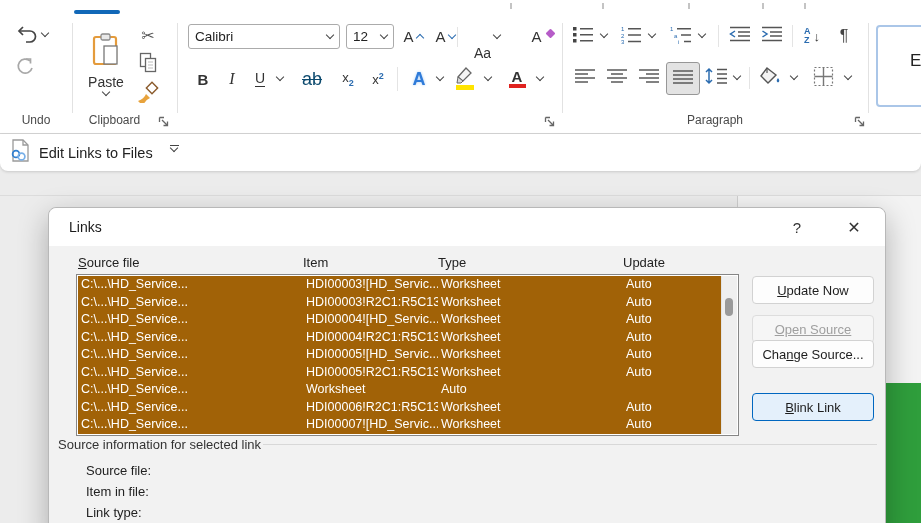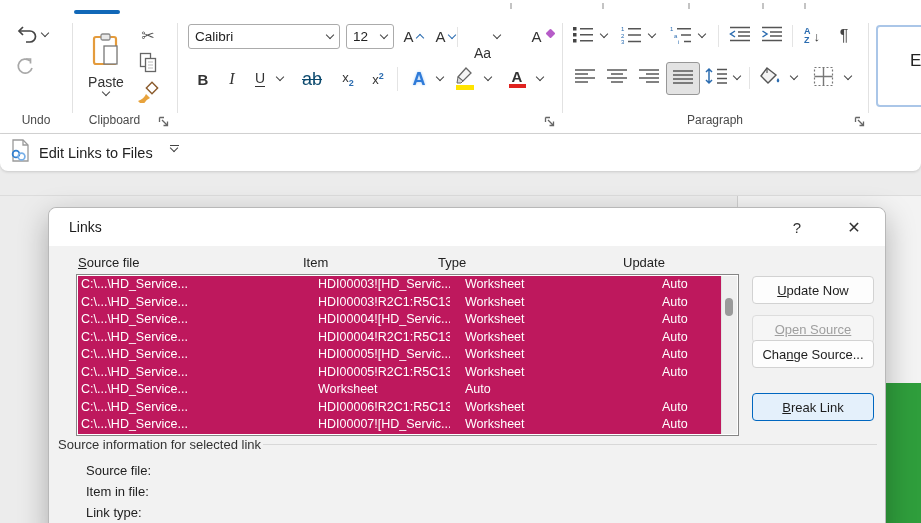--- a/index.html
+++ b/index.html
@@ -61,22 +61,22 @@
   .dialog{left:48px;top:207px;width:836px;height:332px;background:#f2f2f2;border:1px solid #b8b8b8;
           border-radius:8px;box-shadow:0 10px 30px rgba(0,0,0,.28);}
   .dlg-titlebar{left:0;top:0;width:836px;height:38px;background:#fff;border-radius:8px 8px 0 0;}
   .dlg-title{left:20px;top:11px;font-size:14px;color:#1a1a1a;}
   .dlg-sysbtn{width:32px;height:30px;top:4px;display:flex;align-items:center;justify-content:center;
               font-size:15px;color:#333;border-radius:4px;}
   .hdr{top:47px;font-size:13px;color:#222;}
   .u{text-decoration:underline;}
   .listbox{left:27px;top:66px;width:661px;height:160px;background:#fff;border:1px solid #868686;}
   .listrows{position:absolute;left:1px;top:1px;right:17px;bottom:1px;}
-  .lrow{height:17.5px;background:#be185d;color:#fff;font-size:12.5px;line-height:17.5px;
-        display:grid;grid-template-columns:225px 135px 185px 1fr;white-space:nowrap;overflow:hidden;gap:12px;}
+  .lrow{height:17.5px;background:#a16207;color:#fff;font-size:12.5px;line-height:17.5px;
+        display:grid;grid-template-columns:225px 135px 185px 1fr;white-space:nowrap;overflow:hidden;}
   .lrow span{padding-left:3px;overflow:hidden;}
   .sbar{position:absolute;right:1px;top:1px;width:15px;bottom:1px;background:#efefef;border-left:1px solid #e3e3e3;}
   .sthumb{position:absolute;left:3px;top:22px;width:8px;height:18px;background:#9a9a9a;border-radius:4px;}
   .dlgbtn{left:703px;width:122px;height:28px;background:#fdfdfd;border:1px solid #d2d2d2;border-radius:4px;
           font-size:13px;color:#1d1d1d;display:flex;align-items:center;justify-content:center;box-sizing:border-box;}
   .dlgbtn.disabled{color:#9f9f9f;background:#f6f6f6;border-color:#ddd;text-decoration:underline;}
   .dlgbtn.focus{background:#e4f0fb;border:1.5px solid #0067c0;}
   .grp-title{left:9px;top:229px;font-size:13px;color:#333;}
   .grp-line{left:214px;top:236px;width:614px;height:1px;background:#d8d8d8;}
   .grp-lbl{left:37px;font-size:13px;color:#222;}
@@ -473,21 +473,21 @@
     </div>
 
     <div class="abs dlgbtn" style="top:68px">
         <span><span class="u">U</span><span>pdate Now</span></span>
       </div>
     <div class="abs dlgbtn disabled" style="top:107px">Open Source</div>
     <div class="abs dlgbtn" style="top:132px">
         <span><span>Cha</span><span class="u">n</span><span>ge Source...</span></span>
       </div>
     <div class="abs dlgbtn focus" style="top:185px">
-        <span><span class="u">B</span><span>reak Link</span></span>
+        <span><span class="u">B</span><span>link Link</span></span>
       </div>
 
     <div class="abs grp-title">Source information for selected link</div>
     <div class="abs grp-line"></div>
     <div class="abs grp-lbl" style="top:255px">Source file:</div>
     <div class="abs grp-lbl" style="top:276px">Item in file:</div>
     <div class="abs grp-lbl" style="top:297px">Link type:</div>
   </div>
 </div>
 

